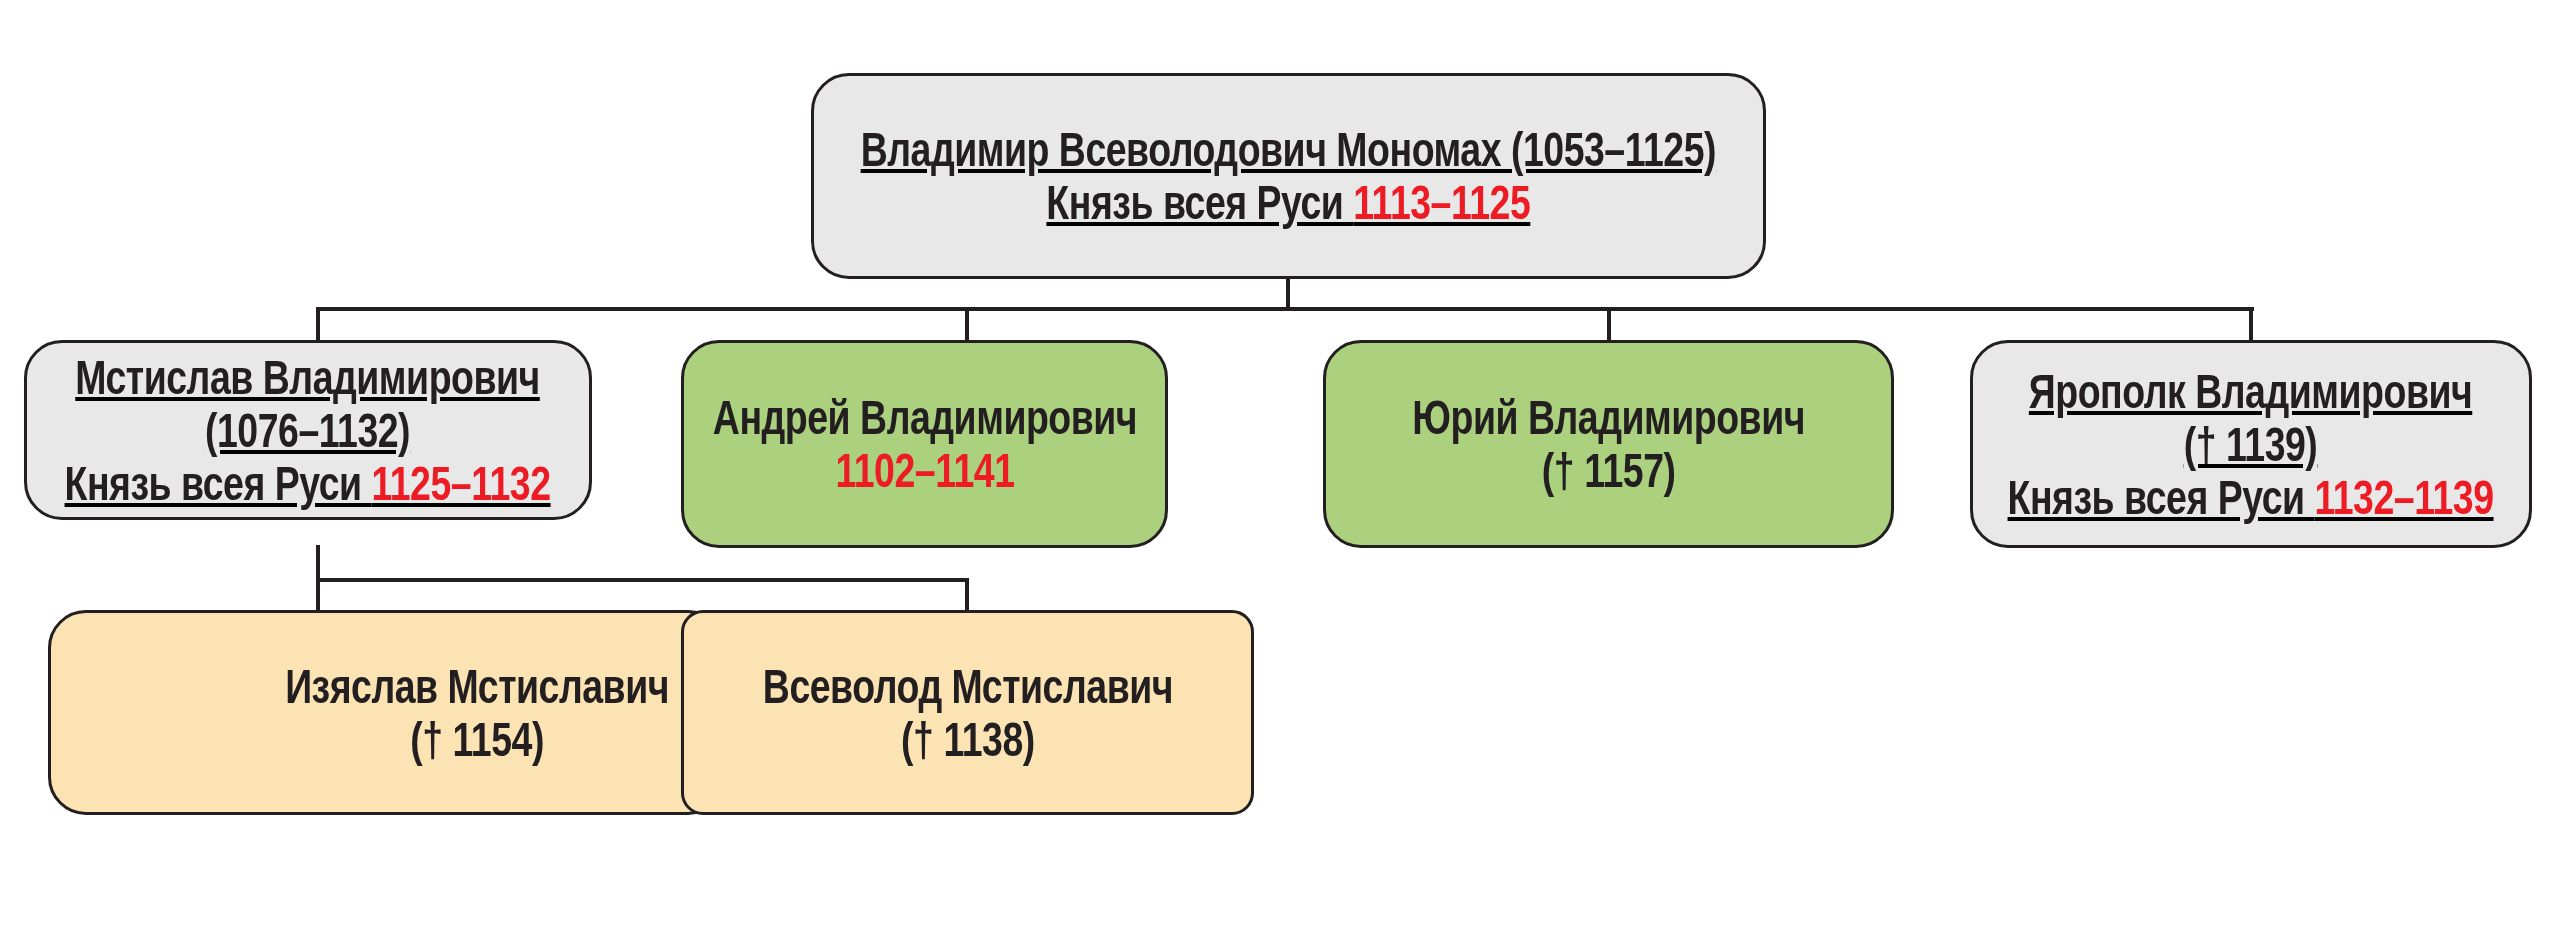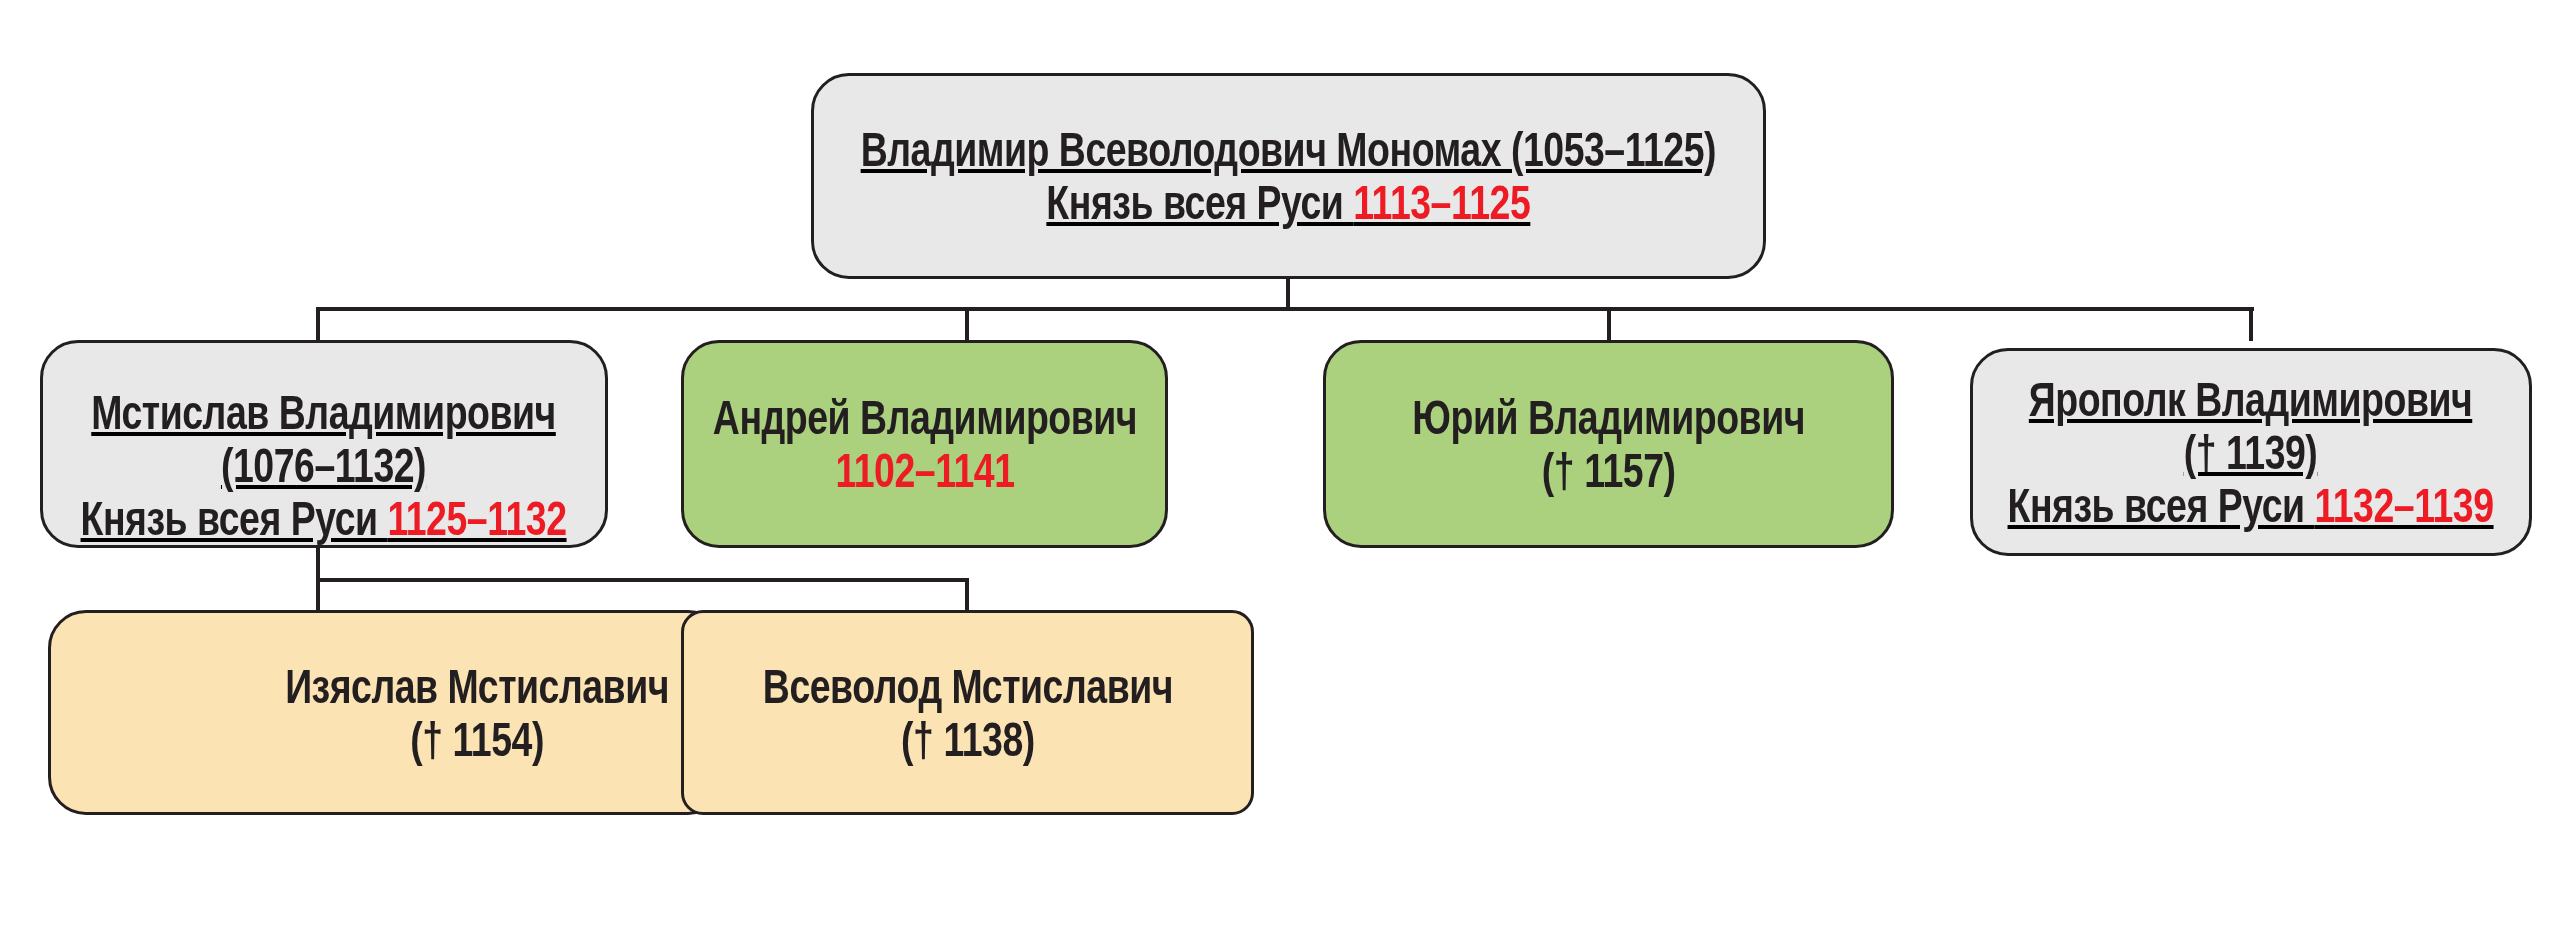--- a/index.html
+++ b/index.html
@@ -56,21 +56,21 @@
   <div class="conn h" style="left:316px;top:578px;width:653px;"></div>
   <div class="conn v" style="left:965px;top:580px;height:32px;"></div>
 
   <div class="node gray" style="left:811px;top:73px;width:955px;height:206px;">
     <div class="txt">
       <div class="line">Владимир Всеволодович Мономах (1053–1125)</div>
       <div class="line"><span>Князь всея Руси </span><span class="red">1113–1125</span></div>
     </div>
   </div>
 
-  <div class="node gray" style="left:40px;top:340px;width:568px;height:208px;align-items:flex-end;">
+  <div class="node gray" style="left:24px;top:340px;width:568px;height:180px;">
     <div class="txt">
       <div class="line">Мстислав Владимирович</div>
       <div class="line">(1076–1132)</div>
       <div class="line"><span>Князь всея Руси </span><span class="red">1125–1132</span></div>
     </div>
   </div>
 
   <div class="node green" style="left:681px;top:340px;width:487px;height:208px;">
     <div class="txt">
       <div class="line">Андрей Владимирович</div>
@@ -78,21 +78,21 @@
     </div>
   </div>
 
   <div class="node green" style="left:1323px;top:340px;width:571px;height:208px;">
     <div class="txt">
       <div class="line">Юрий Владимирович</div>
       <div class="line">(† 1157)</div>
     </div>
   </div>
 
-  <div class="node gray" style="left:1970px;top:340px;width:562px;height:208px;margin-top:8px;">
+  <div class="node gray" style="left:1970px;top:340px;width:562px;height:208px;">
     <div class="txt">
       <div class="line">Ярополк Владимирович</div>
       <div class="line">(† 1139)</div>
       <div class="line"><span>Князь всея Руси </span><span class="red">1132–1139</span></div>
     </div>
   </div>
 
   <div class="node tan" style="left:48px;top:610px;width:678px;height:205px;justify-content:flex-end;">
     <div class="txt">
       <div class="line">Изяслав Мстиславич</div>

